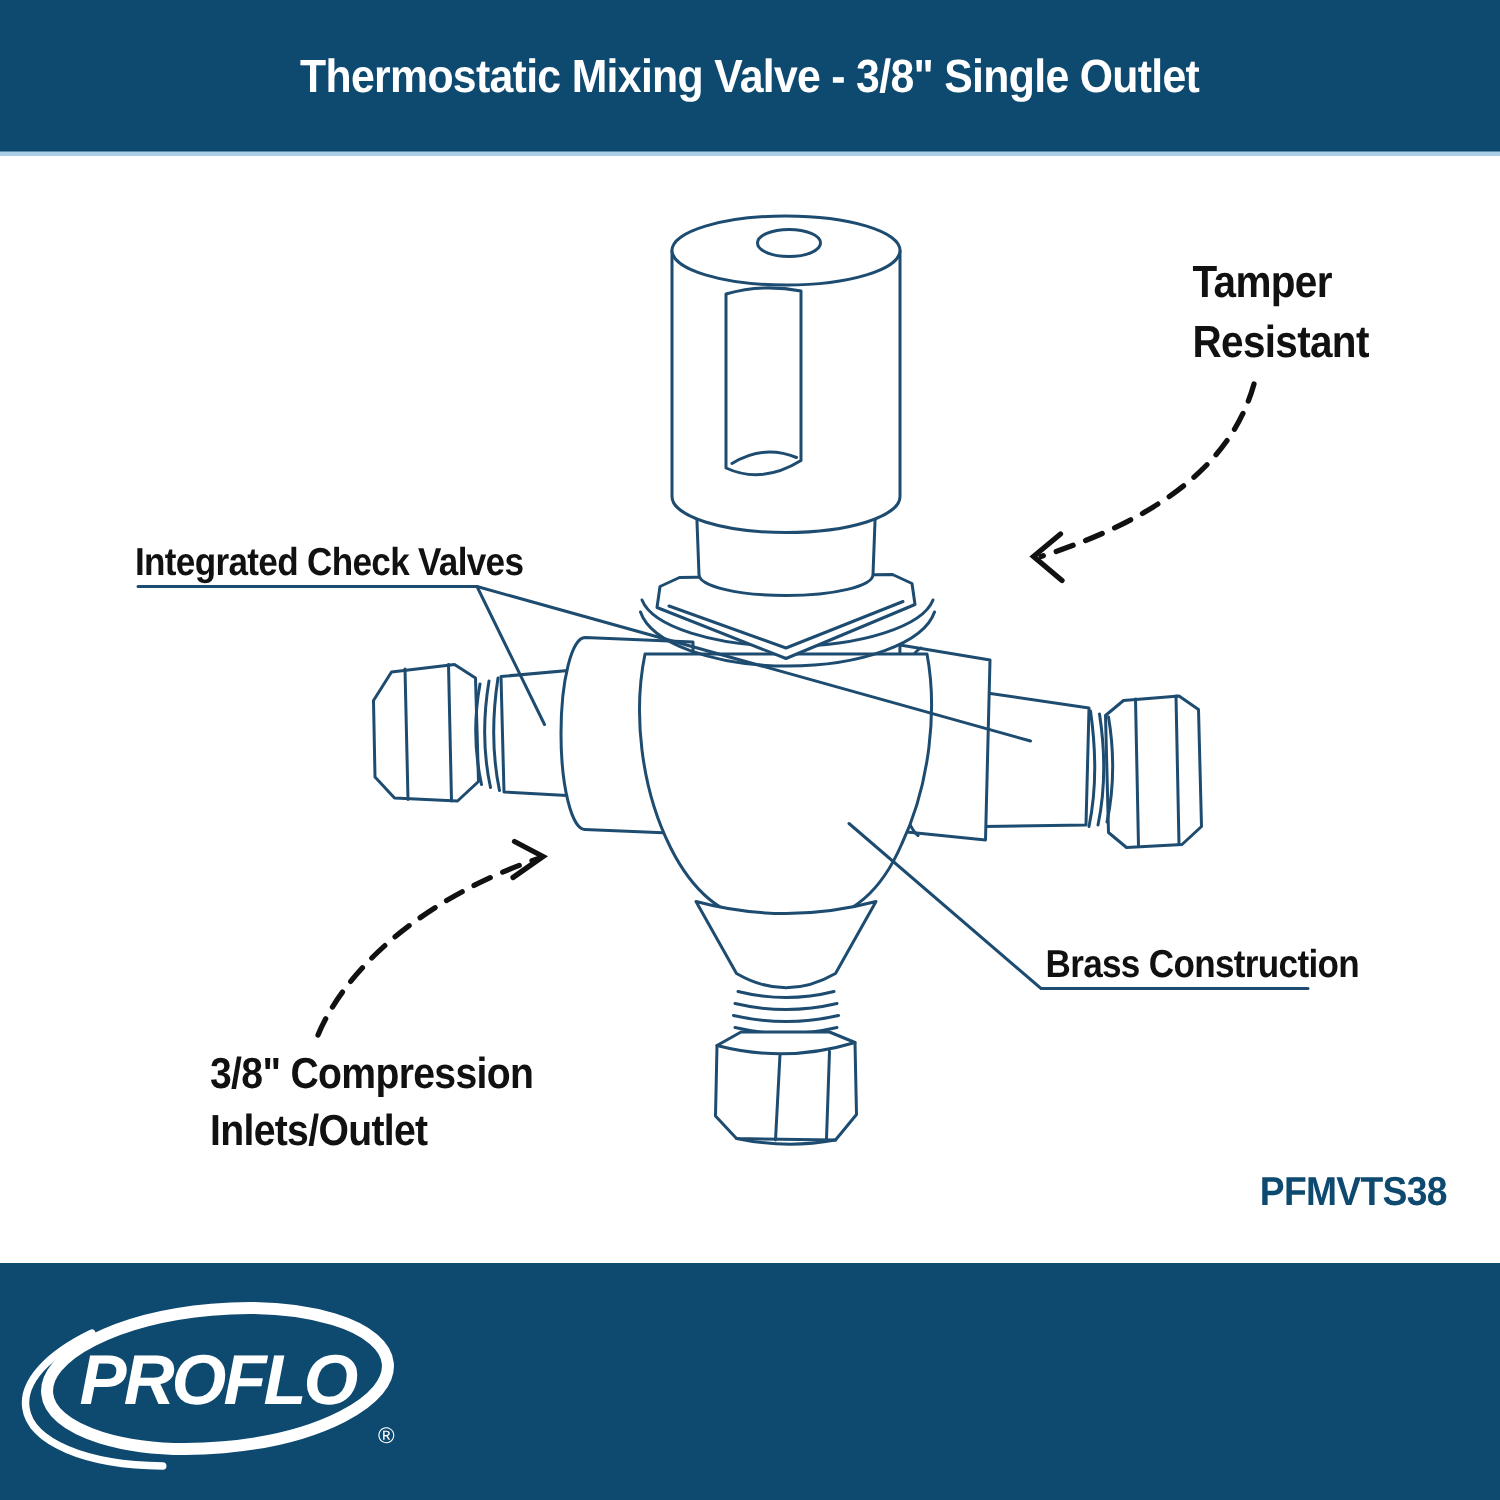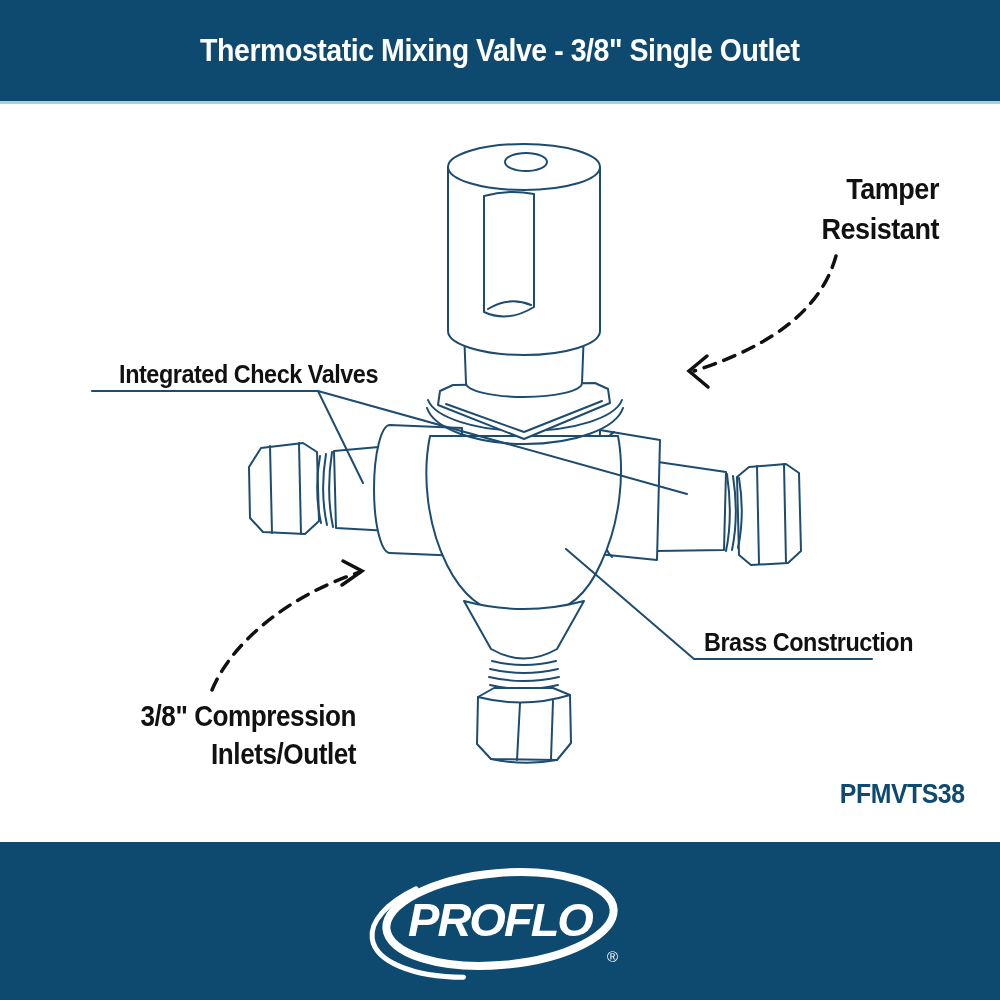--- a/index.html
+++ b/index.html
@@ -20,40 +20,40 @@
     position:absolute;left:0;top:0;width:1000px;height:104px;
     background:var(--navy);
     border-bottom:3px solid var(--separator);
     display:flex;align-items:center;justify-content:center;
   }
   .header-title{
     color:#ffffff;font-size:31px;font-weight:bold;letter-spacing:-0.5px;
     transform:scaleX(0.92);transform-origin:center;
     white-space:nowrap;
   }
-  .diagram-area{position:absolute;left:0;top:107px;width:1000px;height:735px;text-align:right;}
+  .diagram-area{position:absolute;left:0;top:107px;width:1000px;height:735px;}
   .diagram-svg{position:absolute;left:0;top:0;}
   .callout{
     position:absolute;color:var(--callout_text);font-weight:bold;
     letter-spacing:-0.5px;line-height:1.32;
     transform:scaleX(0.9);transform-origin:left top;
   }
   .callout.tamper{left:795px;top:62px;width:160px;font-size:30px;}
   .callout.icv{left:90px;top:250px;width:320px;font-size:26px;white-space:nowrap;}
   .callout.brass{left:697px;top:518px;width:240px;font-size:26px;white-space:nowrap;}
   .callout.compression{left:140px;top:590px;width:240px;font-size:29px;}
   .product-code{
     position:absolute;right:35px;top:672px;
     color:var(--navy);font-size:27px;font-weight:bold;letter-spacing:-0.5px;
     transform:scaleX(0.92);transform-origin:right top;
   }
   .footer{
     position:absolute;left:0;top:842px;width:1000px;height:158px;
     background:var(--navy);
-    display:flex;align-items:center;justify-content:center;
+    display:flex;align-items:center;
   }
   .valve-stroke{stroke:var(--line_art);stroke-width:2;fill:#ffffff;stroke-linejoin:round;stroke-linecap:round;}
   .valve-line{stroke:var(--line_art);stroke-width:2;fill:none;stroke-linejoin:round;stroke-linecap:round;}
   .leader{stroke:var(--line_art);stroke-width:2;fill:none;stroke-linejoin:miter;stroke-linecap:round;}
   .dash-arrow{stroke:var(--callout_text);stroke-width:3.5;fill:none;stroke-dasharray:12 9;stroke-linecap:round;}
   .dash-arrow-head{stroke:var(--callout_text);stroke-width:3.5;fill:none;stroke-linecap:round;stroke-linejoin:miter;}
   .logo-ring{stroke:#ffffff;fill:none;}
   .logo-text{fill:#ffffff;font-weight:bold;font-style:italic;font-family:"Liberation Sans",sans-serif;letter-spacing:-2px;}
 </style>
 </head>

